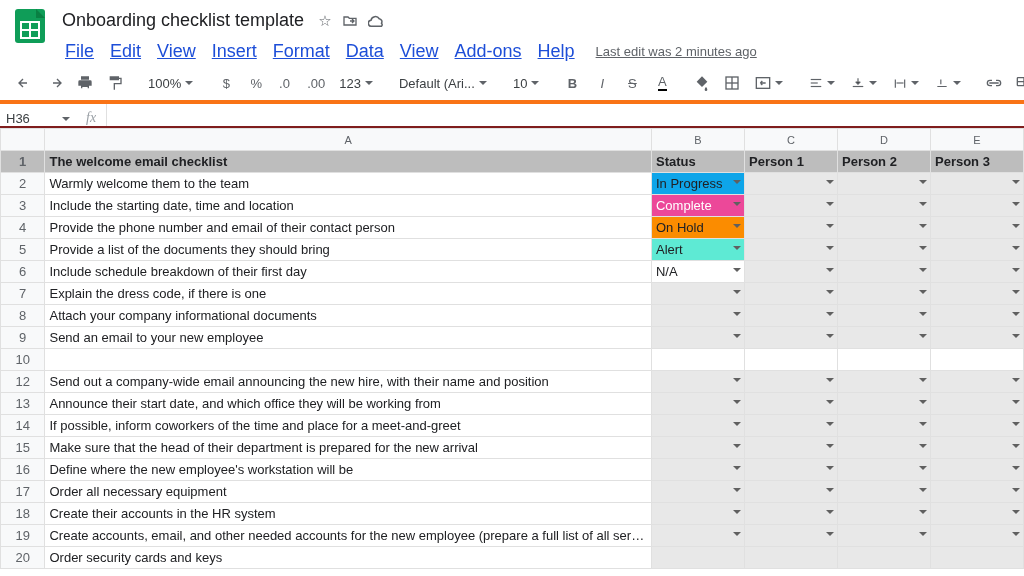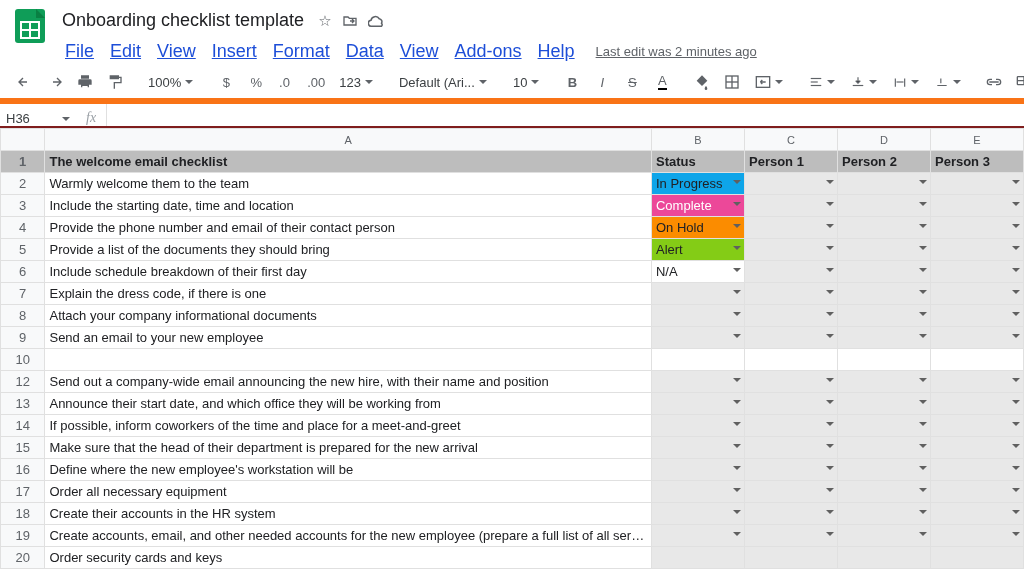--- a/index.html
+++ b/index.html
@@ -6,21 +6,21 @@
   body { font-family: Arial, "Helvetica Neue", Helvetica, sans-serif; font-size: 13px; color: #202124; background: #fff; width: 1024px; height: 576px; overflow: hidden; }
   .top-bar { display: flex; align-items: flex-start; padding: 8px 12px 0 12px; }
   .sheets-logo { width: 36px; height: 36px; flex-shrink: 0; margin-right: 10px; }
   .title-area { flex: 1; }
   .title-row { display: flex; align-items: center; gap: 10px; }
   .doc-title { font-size: 18px; font-weight: 400; color: #202124; padding: 2px 4px; }
   .title-icon { color: #5f6368; font-size: 15px; cursor: pointer; }
   .menus { display: flex; gap: 2px; margin-top: 4px; align-items: center; }
   .menu-item { padding: 4px 7px; font-size: 18px; color: #1d4ed8; cursor: pointer; border-radius: 3px; text-decoration: underline; }
   .last-edit { font-size: 13px; color: #5f6368; text-decoration: underline; margin-left: 12px; cursor: pointer; }
-  .toolbar { display: flex; align-items: center; gap: 4px; padding: 4px 12px; border-bottom: 6px solid #f97316; height: 38px; }
+  .toolbar { display: flex; align-items: center; gap: 4px; padding: 4px 12px; border-bottom: 4px solid #f97316; height: 38px; }
   .tool-btn { display: flex; align-items: center; justify-content: center; min-width: 26px; height: 26px; padding: 0 3px; color: #5f6368; cursor: pointer; border-radius: 3px; font-size: 13px; }
   .tool-dropdown { display: flex; align-items: center; gap: 4px; padding: 0 6px; height: 26px; font-size: 13px; color: #3c4043; cursor: pointer; border-radius: 3px; }
   .caret-down { border: 4px solid transparent; border-top-color: #5f6368; margin-top: 4px; width: 0; height: 0; }
   .sep { width: 1px; height: 20px; background: #dadce0; margin: 0 3px; }
   .name-box-row { display: flex; align-items: flex-end; border-bottom: 2px solid #7f1d1d; height: 24px; }
   .name-box { width: 76px; display: flex; align-items: center; justify-content: space-between; padding: 0 6px; font-size: 13px; color: #3c4043; }
   .fx-label { font-style: italic; color: #9aa0a6; font-size: 14px; padding: 0 10px; font-family: serif; }
   .fx-input { flex: 1; border: none; outline: none; height: 22px; font-size: 13px; padding-left: 4px; border-left: 1px solid #e0e0e0; }
   .grid-wrap { overflow: auto; height: calc(576px - 130px); }
   table.grid { border-collapse: collapse; width: 100%; table-layout: fixed; }
@@ -28,21 +28,21 @@
   .grid th { background: #f8f9fa; font-weight: normal; text-align: center; color: #5f6368; font-size: 11px; height: 22px; position: relative; }
   .corner { width: 44px; background: #f8f9fa; }
   .row-header { width: 44px; background: #f8f9fa; text-align: center; font-size: 11px; color: #5f6368; height: 22px; }
   .grid td { height: 22px; padding: 0 4px; font-size: 13px; position: relative; }
   .hdr-row td { background: #bdbdbd; font-weight: 700; }
   .cell-dd { position: absolute; right: 3px; top: 50%; transform: translateY(-50%); border: 4px solid transparent; border-top-color: #606060; width: 0; height: 0; pointer-events: none; }
   .dd-cell { background: #e8e8e8; }
   .status-InProgress { background: #0ea5e9; }
   .status-Complete { background: #ec4899; color: #fff; }
   .status-OnHold { background: #fb8c00; }
-  .status-Alert { background: #84cc16; }
+  .status-Alert { background: #5eead4; }
   .text-underline-accent { border-bottom: 2px solid #000; display: inline-block; padding-bottom: 1px; line-height: 1; }
   .font-box { min-width: 100px; display: flex; justify-content: space-between; }
   svg { display: block; }
 </style>
 </head>
 <body>
 
 <div class="top-bar">
   <div class="sheets-logo">
     <svg viewBox="0 0 36 36">

